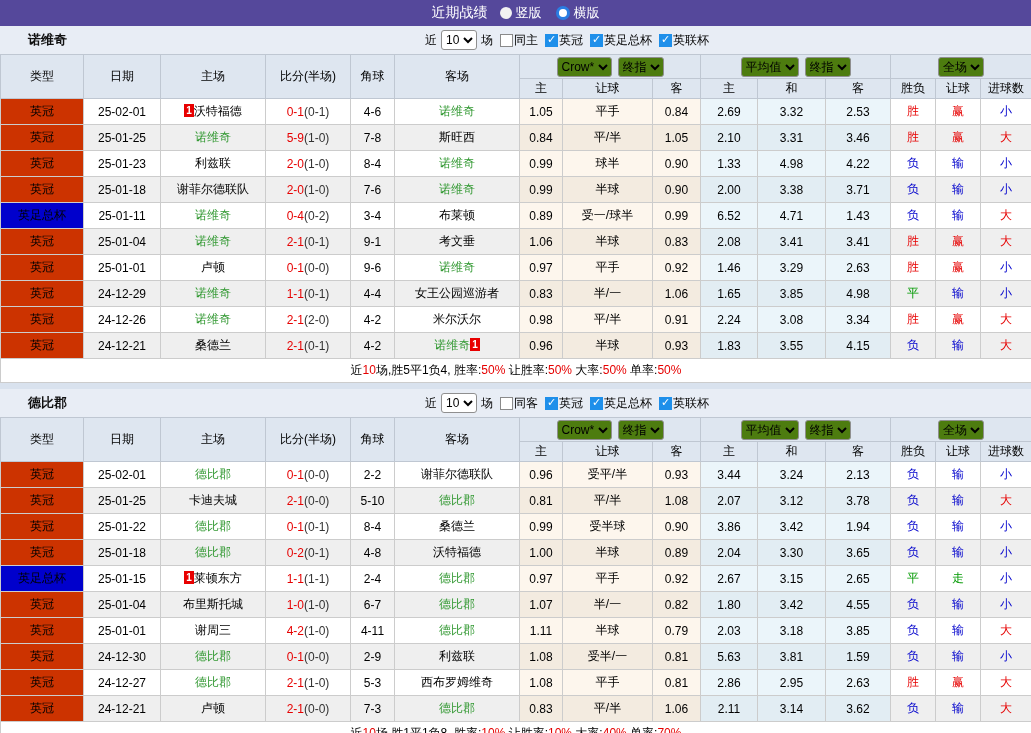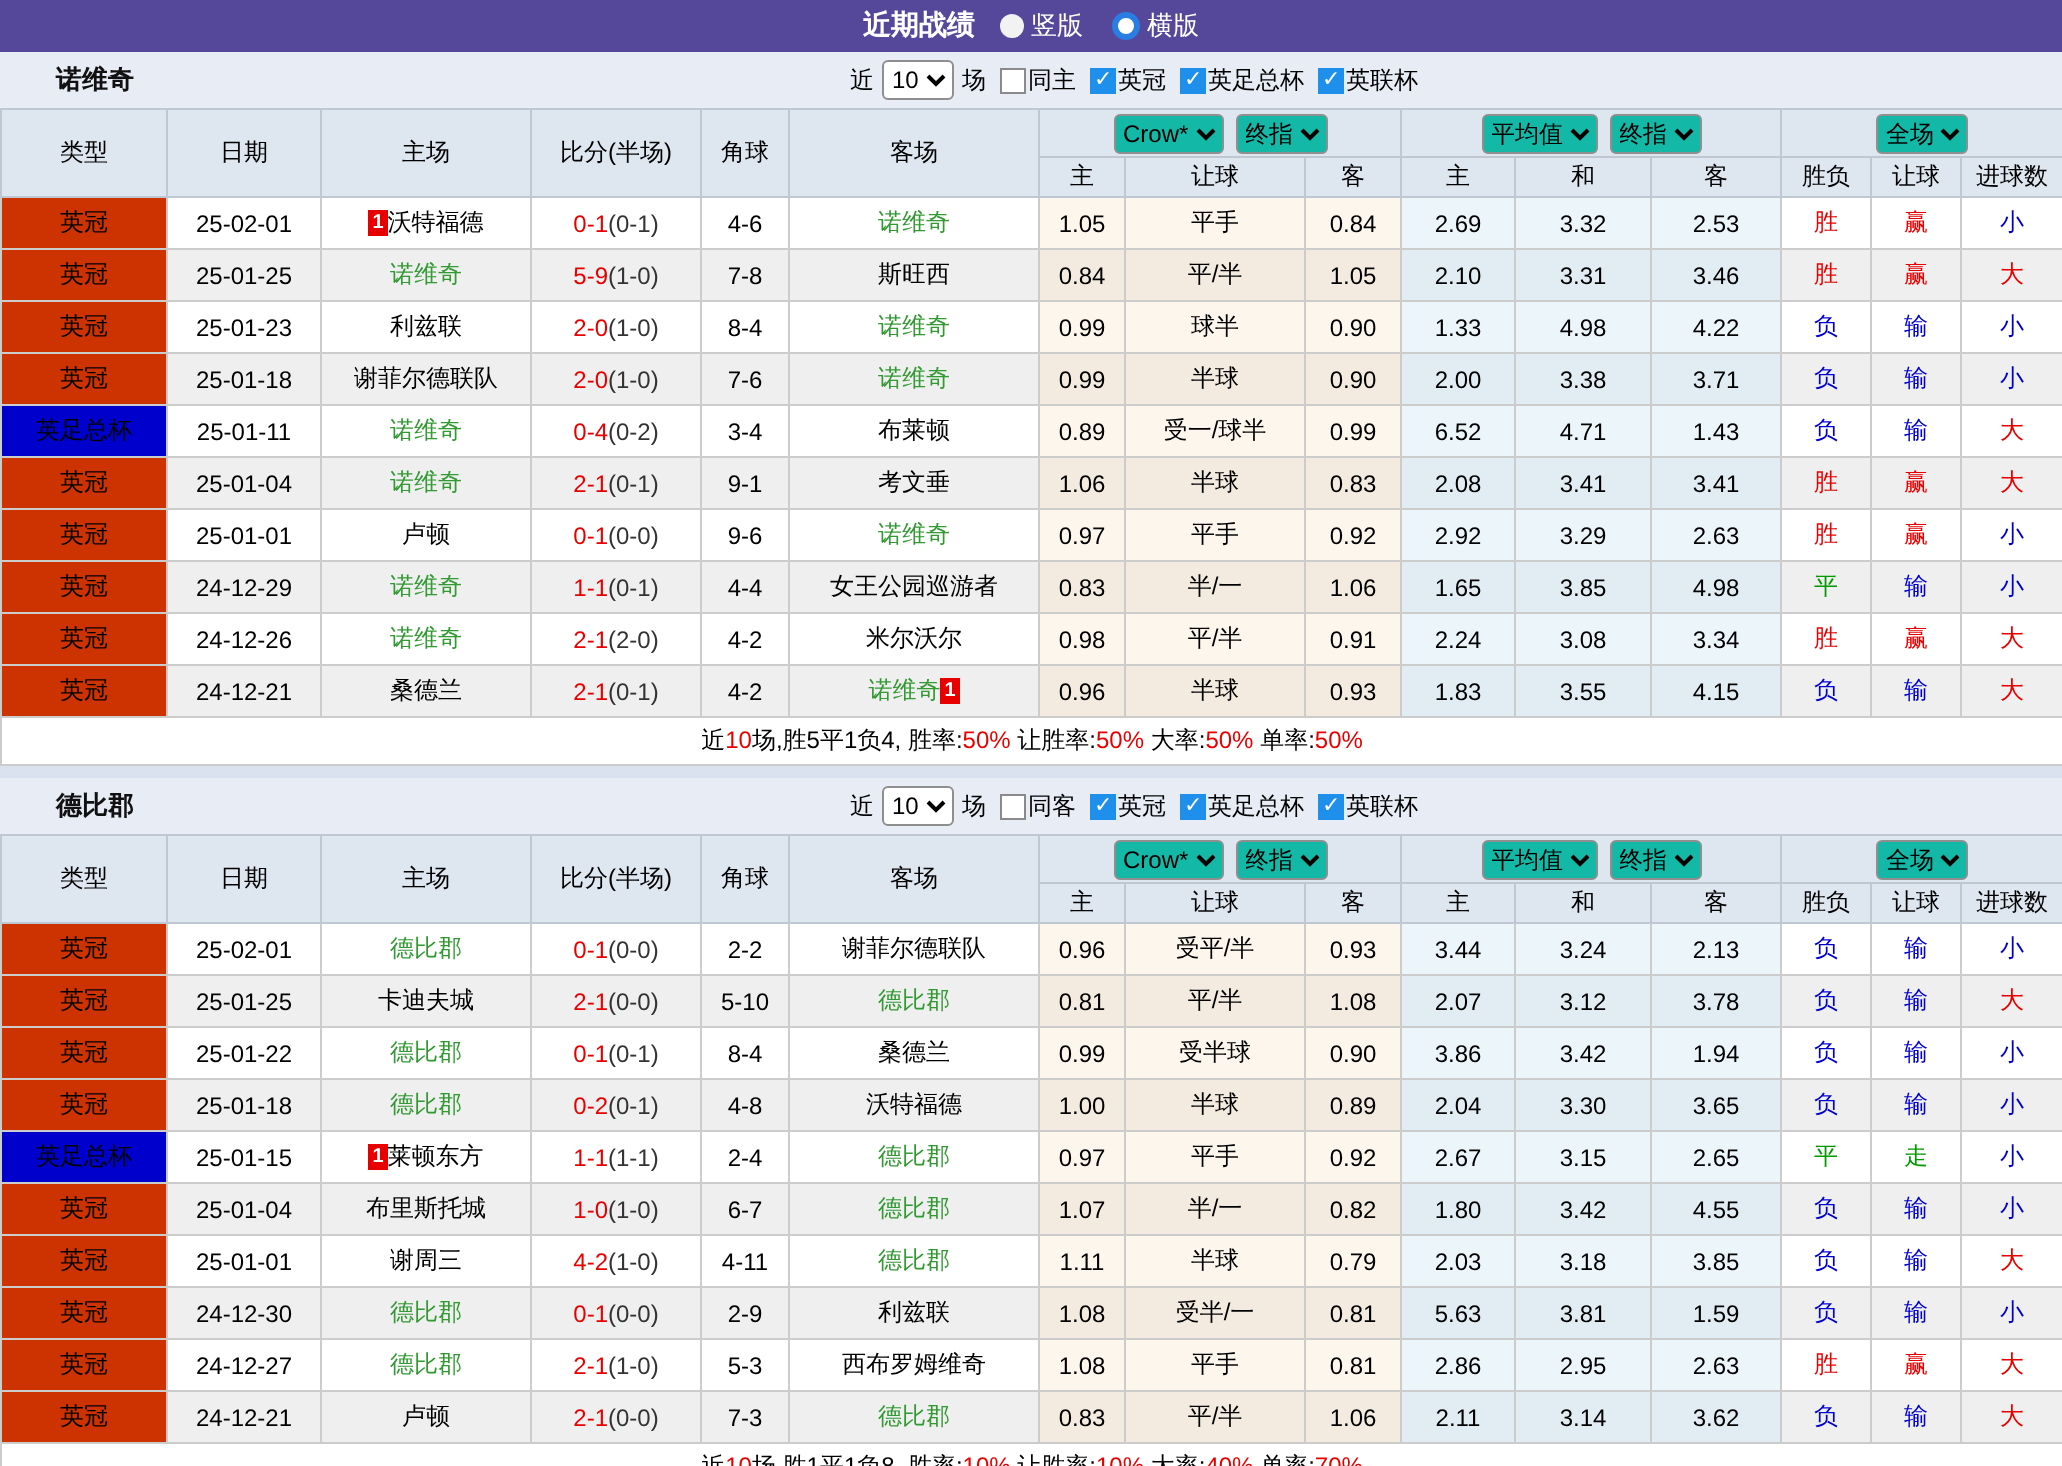--- a/index.html
+++ b/index.html
@@ -1,41 +1,41 @@
 <!DOCTYPE html>
 <html style="--topbar-bg: #55489b; --page-bg: #d9e2ee; --section-bar-bg: #e8edf5; --header-bg: #dee6f0; --row-alt: #efefef; --crow-bg: #fdf6ed; --crow-alt: #f3ebe0; --avg-bg: #ebf5fa; --avg-alt: #e2edf3; --focus-green: #339933; --red: #e60000; --badge-bg: #e80000;"><head>
 <meta charset="utf-8">
 <style>
   html,body{margin:0;padding:0;}
   body{background:var(--page-bg,#d9e2ee);font-family:"Liberation Sans","DejaVu Sans",sans-serif;}
   .page{width:1031px;}
   
   .topbar{height:26px;background:var(--topbar-bg,#55489b);display:flex;align-items:center;justify-content:center;gap:12px;color:#fff;}
-  .topbar-title{font-size:14px;font-weight:bold;text-align:right;}
+  .topbar-title{font-size:14px;font-weight:normal;text-align:right;}
   .radio-group{display:flex;align-items:center;gap:14px;}
   .radio-wrap{display:flex;align-items:center;gap:4px;}
   .radio{display:inline-block;width:12px;height:12px;border-radius:50%;background:#f2f2f2;box-sizing:border-box;}
   .radio.sel{background:#fff;border:3px solid #2a7de2;width:14px;height:14px;}
   .radio-label{font-size:13px;color:#fff;}
   
   .section-bar{height:28px;background:var(--section-bar-bg,#e8edf5);position:relative;display:flex;align-items:center;}
   .team-name{font-weight:bold;font-size:13px;color:#111;padding-left:28px;}
   .controls{position:absolute;left:425px;top:0;height:28px;display:flex;align-items:center;}
   .ctl-label{font-size:12px;color:#000;}
   .near-select{font-size:12px;height:20px;margin:0 4px;border:1px solid #8f8f8f;border-radius:3px;background:#fff;}
   .cb{display:inline-block;width:13px;height:13px;border:1px solid #8a8a8a;background:#fff;box-sizing:border-box;margin:0 1px 0 7px;position:relative;}
   .cb.checked{background:#1e8fea;border-color:#1e8fea;}
   .cb.checked::after{content:"\2713";position:absolute;left:1px;top:-2px;color:#fff;font-size:11px;font-weight:bold;}
   
   table.grid{width:1031px;border-collapse:collapse;table-layout:fixed;background:#fff;}
   table.grid th{background:var(--header-bg,#dee6f0);border:1px solid #bfc7d2;font-size:12px;font-weight:normal;color:#000;text-align:center;padding:0;}
   tr.h1 th{height:23px;}
   tr.h2 th{height:19px;}
   th.hstatic{vertical-align:middle;}
-  .hdr-select{font-size:12px;height:20px;margin:0 3px;border:1px solid #8f8f8f;border-radius:3px;background:#14b8a6;}
+  .hdr-select{font-size:12px;height:20px;margin:0 3px;border:1px solid #8f8f8f;border-radius:3px;background:#4d7c0f;}
   table.grid td{border:1px solid #cccccc;font-size:12px;color:#000;text-align:center;height:25px;padding:0;overflow:hidden;white-space:nowrap;}
   tbody tr:nth-child(even) td{background:var(--row-alt,#efefef);}
   tbody td.crow{background:var(--crow-bg,#fdf6ed);}
   tbody tr:nth-child(even) td.crow{background:var(--crow-alt,#f3ebe0);}
   tbody td.avg{background:var(--avg-bg,#ebf5fa);}
   tbody tr:nth-child(even) td.avg{background:var(--avg-alt,#e2edf3);}
   td.c-type{color:#fff;}
   .tname{color:#000;}
   .tname.focus{color:var(--focus-green,#339933);}
   .score-main{color:var(--red,#e60000);}
@@ -228,21 +228,21 @@
             <tr>
               <td class="c-type" style="background: rgb(204, 51, 0);">英冠</td>
               <td class="c-date">25-01-01</td>
               <td class="c-team"><span class="tname">卢顿</span></td>
               <td class="c-score"><span class="score-main">0-1</span><span class="score-half">(0-0)</span></td>
               <td class="c-corner">9-6</td>
               <td class="c-team"><span class="tname focus">诺维奇</span></td>
               <td class="crow">0.97</td>
               <td class="crow">平手</td>
               <td class="crow">0.92</td>
-              <td class="avg">2.92</td>
+              <td class="avg">1.46</td>
               <td class="avg">3.29</td>
               <td class="avg">2.63</td>
               <td class="c-res" style="color: rgb(230, 0, 0);">胜</td>
               <td class="c-res" style="color: rgb(230, 0, 0);">赢</td>
               <td class="c-res" style="color: rgb(0, 0, 204);">小</td>
             </tr>
             <tr>
               <td class="c-type" style="background: rgb(204, 51, 0);">英冠</td>
               <td class="c-date">24-12-29</td>
               <td class="c-team"><span class="tname focus">诺维奇</span></td>

